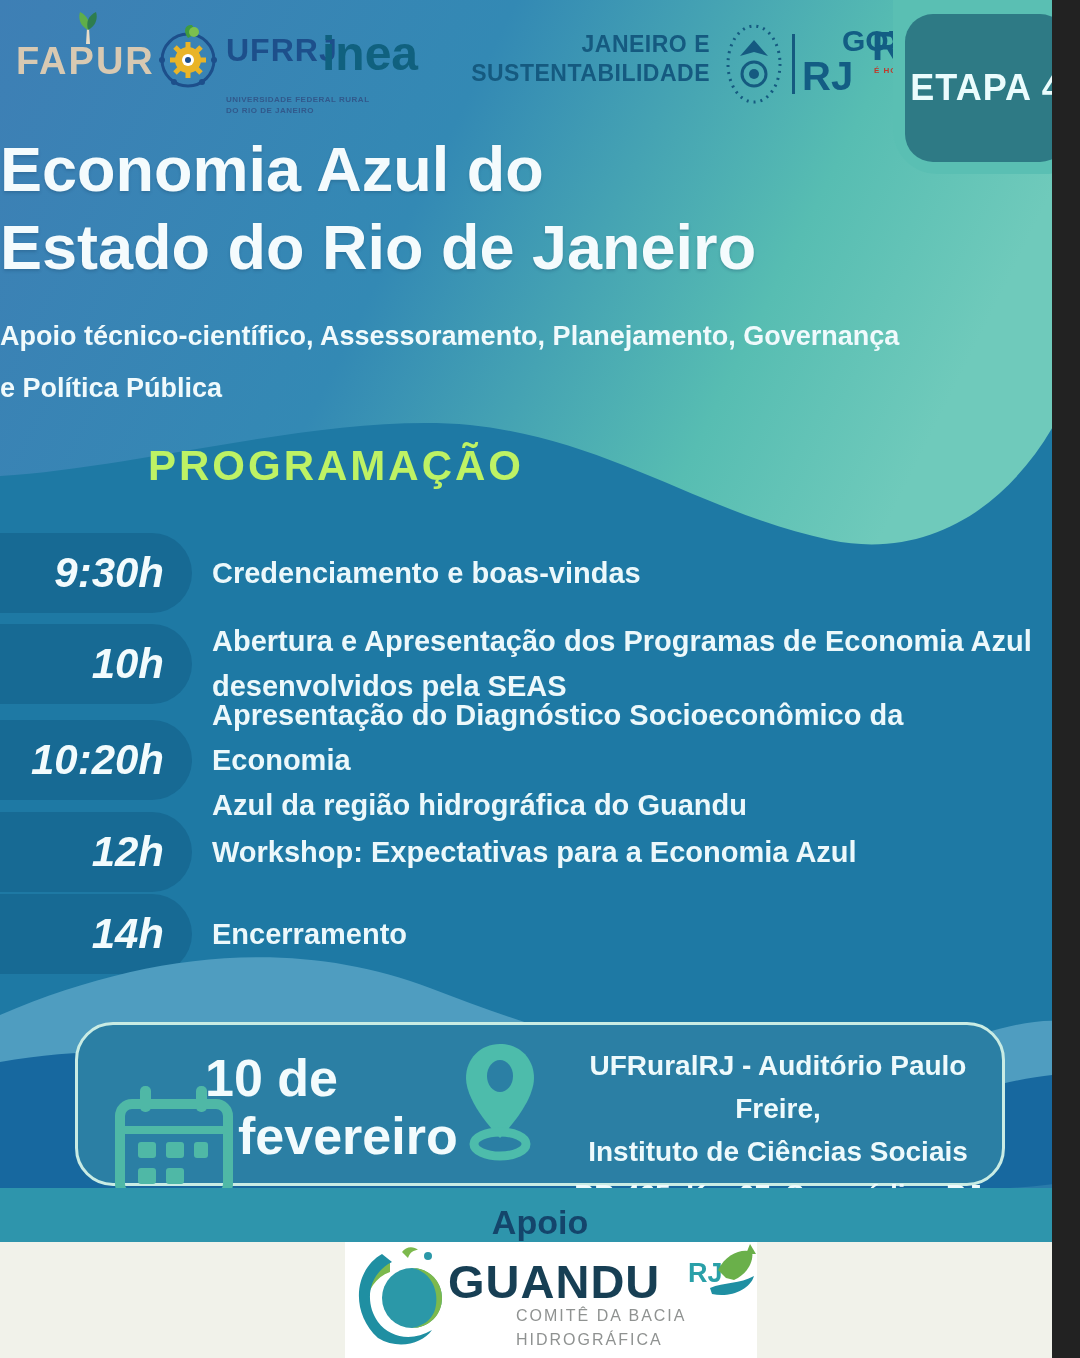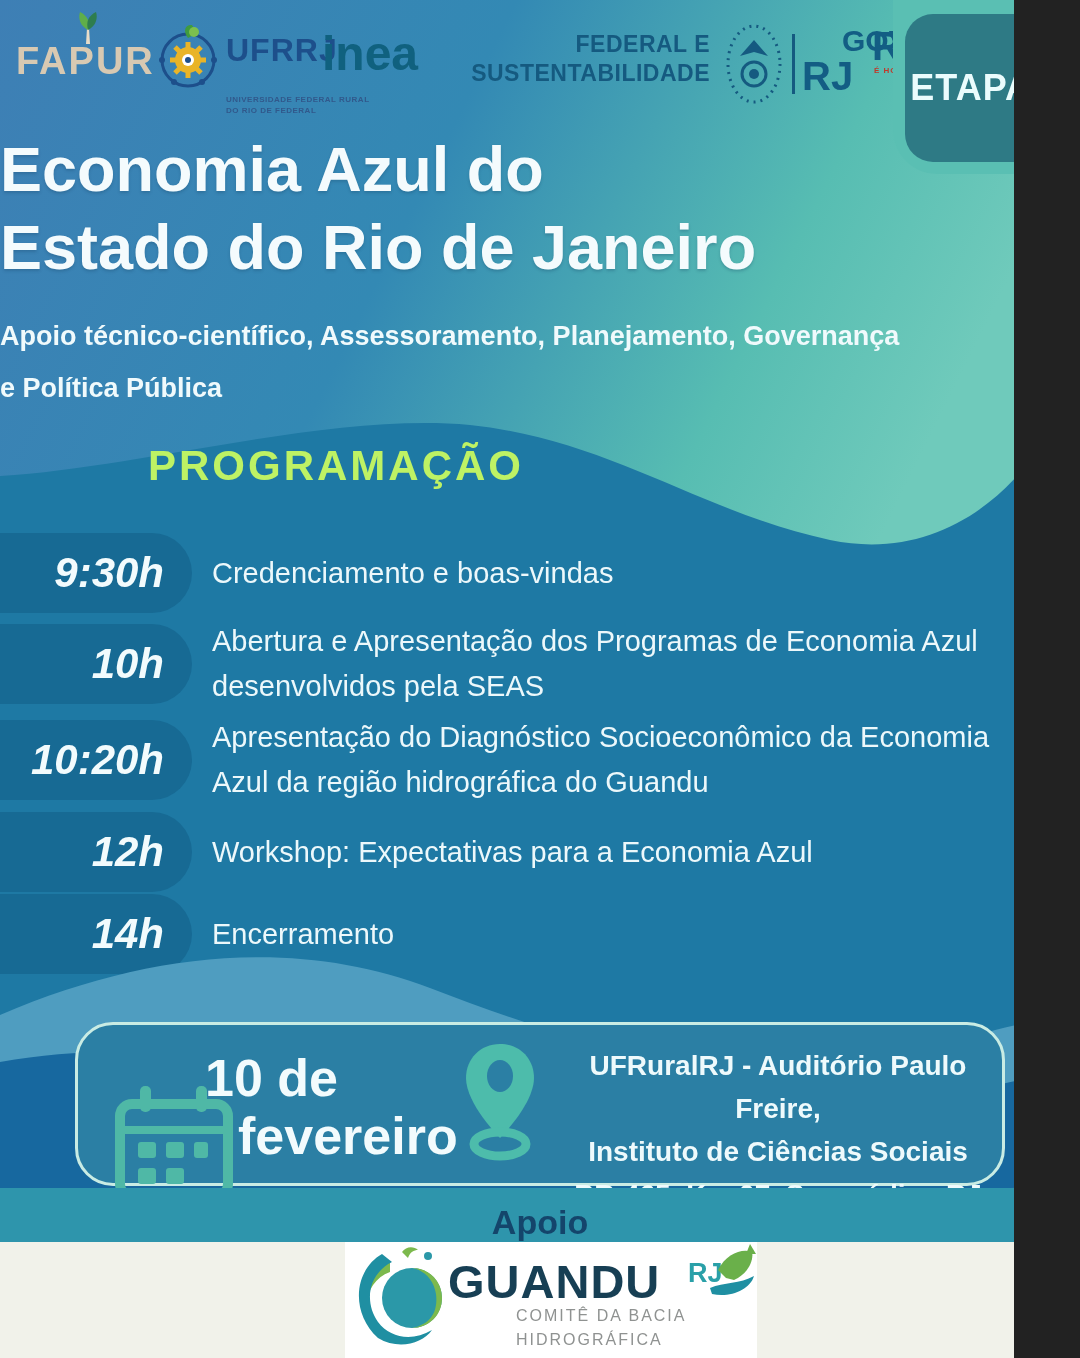--- a/index.html
+++ b/index.html
@@ -1,20 +1,19 @@
 <!DOCTYPE html>
 <html><head>
 <meta charset="utf-8">
 <style>
   html,body{margin:0;padding:0;background:#222;}
   #poster{
-    position:relative; width:968px; height:1358px; overflow:hidden;
+    position:relative; width:1052px; height:1358px; overflow:hidden;
     background:#1e79a4;
     font-family:"Liberation Sans","DejaVu Sans",sans-serif;
-    padding-left:46px;
     -webkit-font-smoothing:antialiased;
   }
   .abs{position:absolute;}
   svg{display:block;}
 
   
   #topwave{left:0;top:0;width:1080px;height:620px;}
 
   
   .fapur-text{left:16px;top:40px;font-size:38px;font-weight:800;letter-spacing:2px;color:#d8c9b2;}
@@ -39,21 +38,21 @@
     text-shadow:0 2px 3px rgba(20,60,90,.25);}
   .subtitle{left:0;top:310px;width:1080px;color:#f0fafc;font-weight:700;font-size:27px;line-height:52px;}
 
   
   .prog-heading{left:148px;top:442px;font-size:42px;font-weight:800;letter-spacing:3px;color:#bef264;}
   .row{left:0;width:1080px;}
   .pill{position:absolute;left:0;top:50%;transform:translateY(-50%);width:192px;height:80px;background:#176a94;
     border-radius:0 44px 44px 0;display:flex;align-items:center;justify-content:flex-end;padding-right:28px;box-sizing:border-box;}
   .pill span{color:#f2fbfd;font-size:42px;font-weight:800;font-style:italic;}
   .evt{position:absolute;left:212px;top:0;bottom:0;width:820px;display:flex;flex-direction:column;justify-content:center;}
-  .evt div{color:#ecf8fb;font-size:29px;font-weight:400;line-height:45px;}
+  .evt div{color:#ecf8fb;font-size:29px;font-weight:700;line-height:45px;}
 
   
   #botwave{left:0;top:930px;width:1080px;height:312px;}
 
   
   .card{left:75px;top:1022px;width:930px;height:164px;background:#2b7fa4;border:3px solid #c9ece4;border-radius:38px;box-sizing:border-box;}
   .date-line1{left:205px;top:1048px;font-size:52px;font-weight:700;color:#f2fbfd;}
   .date-line2{left:238px;top:1106px;font-size:52px;font-weight:700;color:#f2fbfd;}
   .loc{left:558px;top:1044px;width:440px;text-align:center;color:#eefafc;font-size:28px;font-weight:700;line-height:43px;}
   .cal-icon{left:110px;top:1082px;}
@@ -106,27 +105,27 @@
         <line x1="45" y1="23" x2="19" y2="49"></line>
     </g>
     <circle cx="32" cy="36" r="6" fill="#fff"></circle>
       <circle cx="32" cy="36" r="3" fill="#1d4f8b"></circle>
     <path d="M32 14 C26 6 30 0 36 1 C40 6 38 12 32 14 Z" fill="#3f9b3f"></path>
     <circle cx="38" cy="8" r="5" fill="#7cc04e"></circle>
   </svg>
   <div class="abs ufrrj-name">UFRRJ</div>
   <div class="abs ufrrj-sub">
     <div>UNIVERSIDADE FEDERAL RURAL</div>
-    <div>DO RIO DE FEDERAL</div>
+    <div>DO RIO DE JANEIRO</div>
   </div>
 
   <div class="abs inea-text">inea</div>
 
   <div class="abs amb-block">
-    <div>FEDERAL E</div>
+    <div>JANEIRO E</div>
     <div>SUSTENTABILIDADE</div>
   </div>
 
   <svg class="abs" style="left:724px;top:22px" width="60" height="84" viewBox="0 0 60 84">
     <ellipse cx="30" cy="42" rx="26" ry="38" fill="none" stroke="#155a80" stroke-width="3" stroke-dasharray="2 5"></ellipse>
     <path d="M30 18 L44 34 L30 30 L16 34 Z" fill="#155a80"></path>
     <circle cx="30" cy="52" r="12" fill="none" stroke="#155a80" stroke-width="3"></circle>
     <circle cx="30" cy="52" r="5" fill="#155a80"></circle>
   </svg>
   <div class="abs" style="left:792px;top:34px;width:3px;height:60px;background:#155a80"></div>

